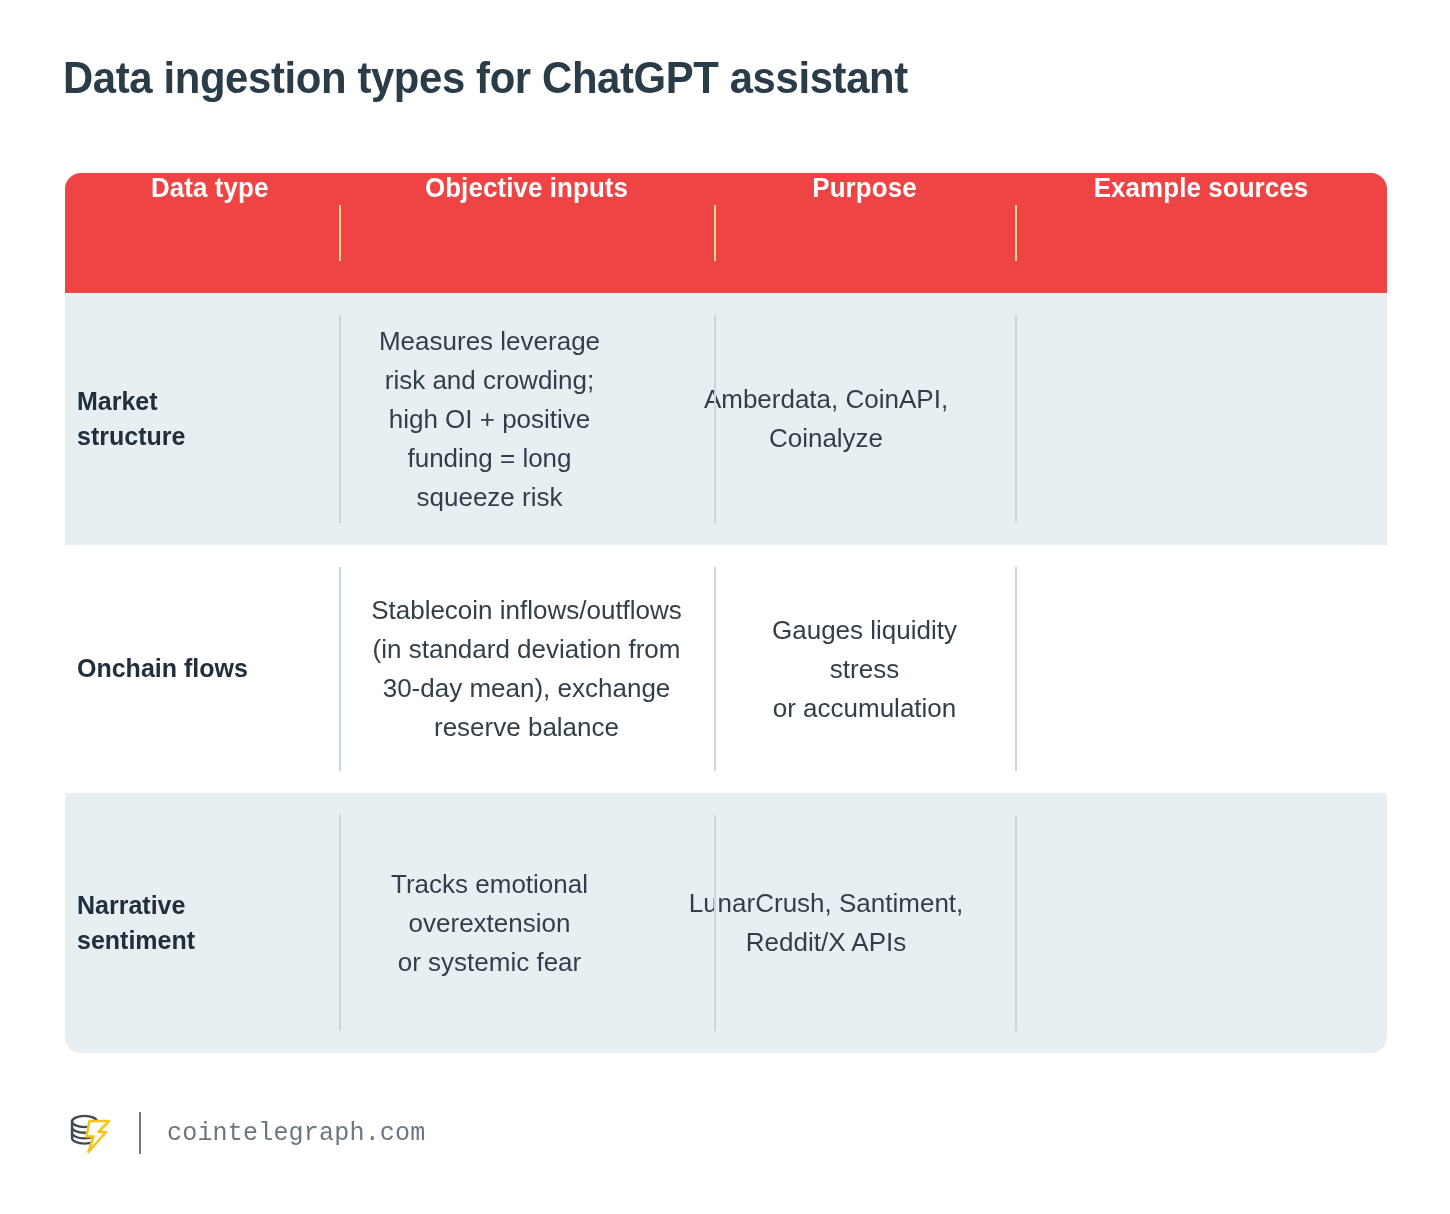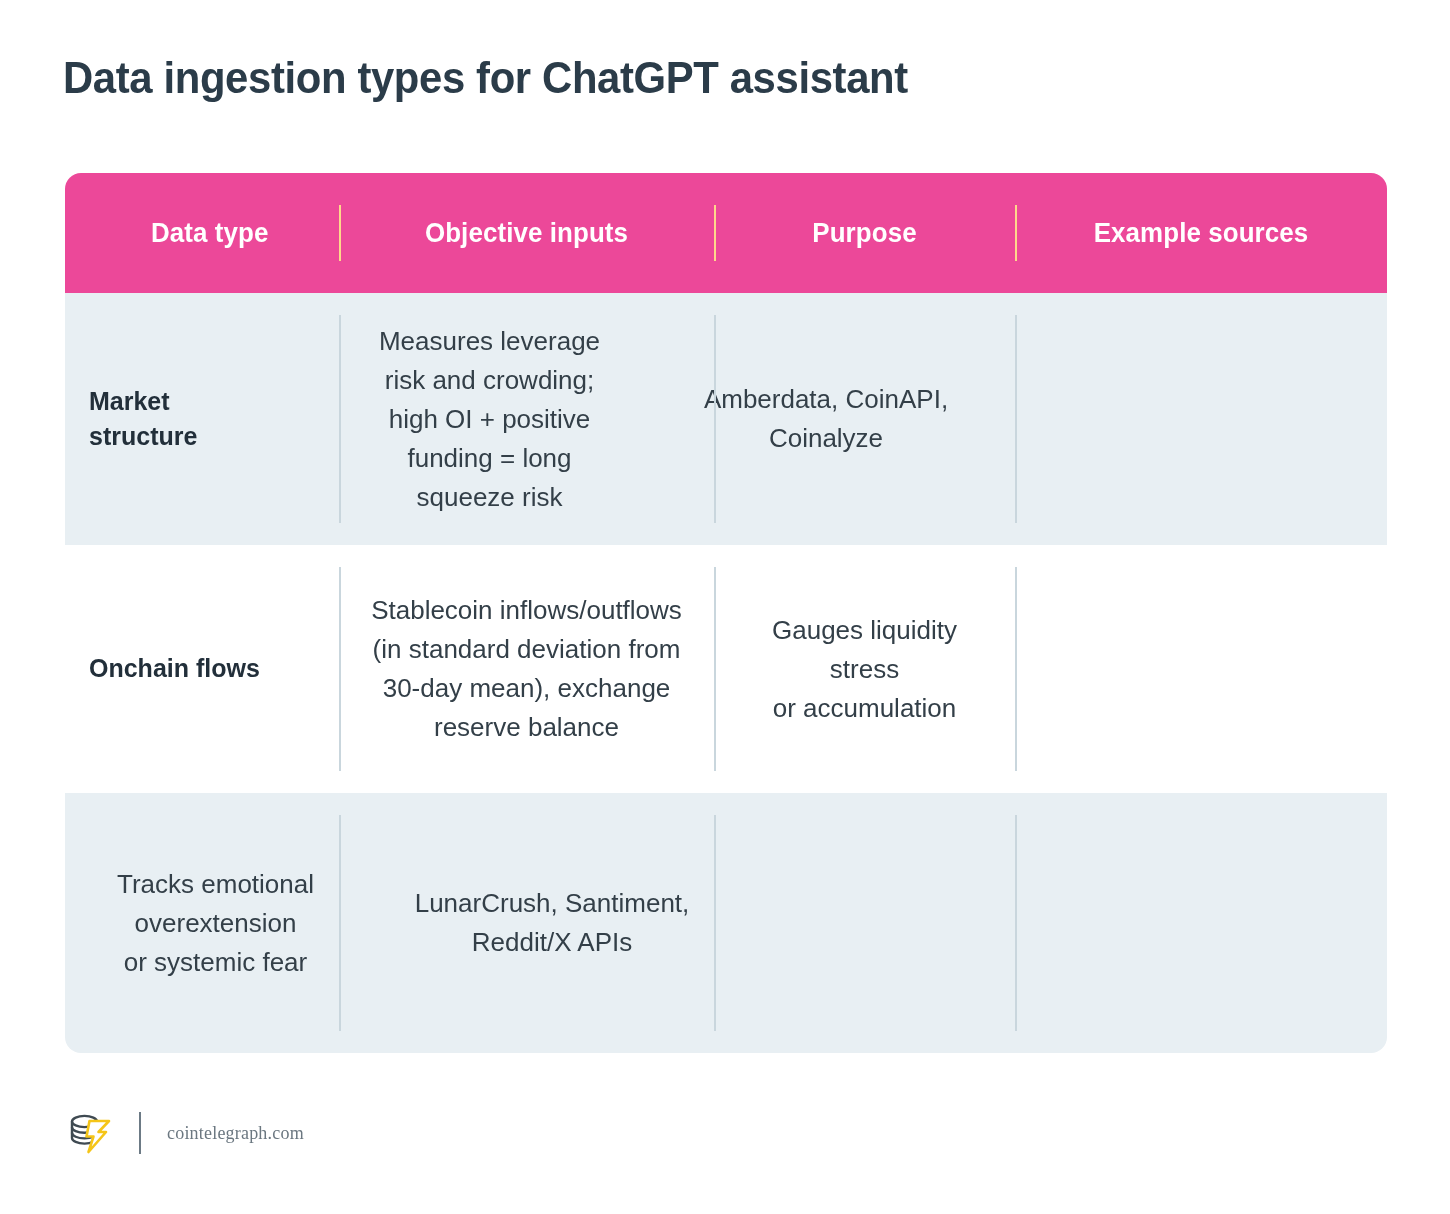--- a/index.html
+++ b/index.html
@@ -38,23 +38,22 @@
     left: 65px;
     top: 173px;
     width: 1322px;
     border-radius: 16px;
     overflow: hidden;
   }
 
   .table-header {
     position: relative;
     height: 120px;
-    background: #ec4899;
+    background: #ef4444;
     display: flex;
-    align-items: center;
   }
 
   .table-header .cell {
     position: relative;
     box-sizing: border-box;
     color: #ffffff;
     font-size: 27px;
     font-weight: 700;
     font-family: "Liberation Sans Narrow", "Liberation Sans", sans-serif;
     letter-spacing: 0.1px;
@@ -79,20 +78,21 @@
     line-height: 1.5;
     text-align: center;
     font-family: "Liberation Sans", sans-serif;
   }
   .row .cell.first {
     text-align: left;
     font-weight: 700;
     color: #222f3a;
     font-size: 25px;
     line-height: 1.42;
+    padding-left: 12px;
   }
 
   
   .c1 { width: 274px; padding-left: 24px; padding-right: 8px; }
   .c2 { width: 375px; padding: 0 24px; }
   .c3 { width: 301px; padding: 0 20px; }
   .c4 { width: 372px; padding: 0 22px; }
 
   
   .vdiv {
@@ -123,23 +123,23 @@
     height: 60px;
   }
   .brand-logo { width: 52px; height: 52px; display: block; }
   .footer-sep {
     width: 2px;
     height: 42px;
     background: #6c7a85;
     margin: 0 26px 0 24px;
   }
   .footer-text {
-    font-size: 18px;
+    font-size: 25px;
     color: #6b7780;
-    font-family: Liberation Serif, serif;
+    font-family: Liberation Mono, monospace;
     letter-spacing: 0.2px;
   }
 </style>
 </head>
 <body>
 
 <div class="page-title">Data ingestion types for ChatGPT assistant</div>
 
 <div class="table-card">
 
@@ -165,20 +165,21 @@
   <div class="row plain" style="height:248px;">
     <div class="cell c1 first">Onchain flows</div>
     <div class="cell c2">Stablecoin inflows/outflows (in standard deviation from 30-day mean), exchange reserve balance</div>
     <div class="cell c3">Gauges liquidity stress<br>or accumulation</div>
     <div class="vdiv vd1"></div>
     <div class="vdiv vd2"></div>
     <div class="vdiv vd3"></div>
   </div>
 
   <div class="row shaded" style="height:260px;">
+    <div class="cell c1 first">Narrative<br>sentiment</div>
     <div class="cell c3">Tracks emotional overextension<br>or systemic fear</div>
     <div class="cell c4">LunarCrush, Santiment, Reddit/X APIs</div>
     <div class="vdiv vd1"></div>
     <div class="vdiv vd2"></div>
     <div class="vdiv vd3"></div>
   </div>
 
 </div>
 
 <div class="footer">

